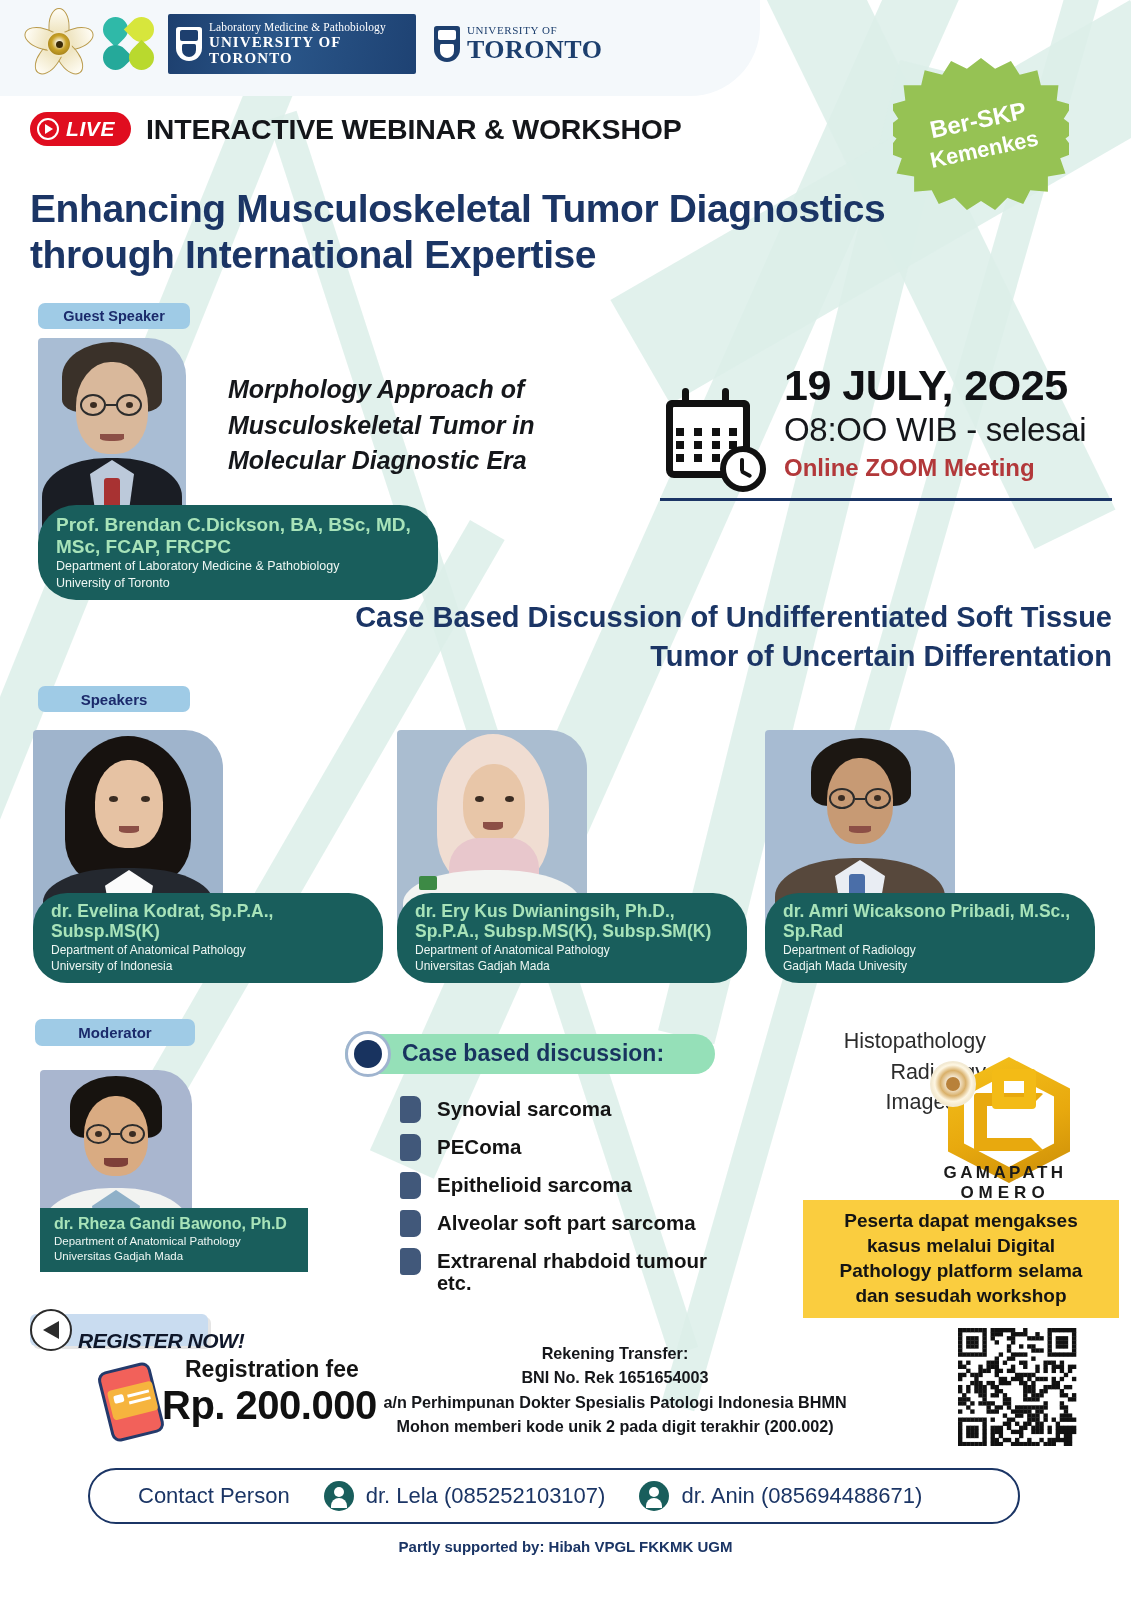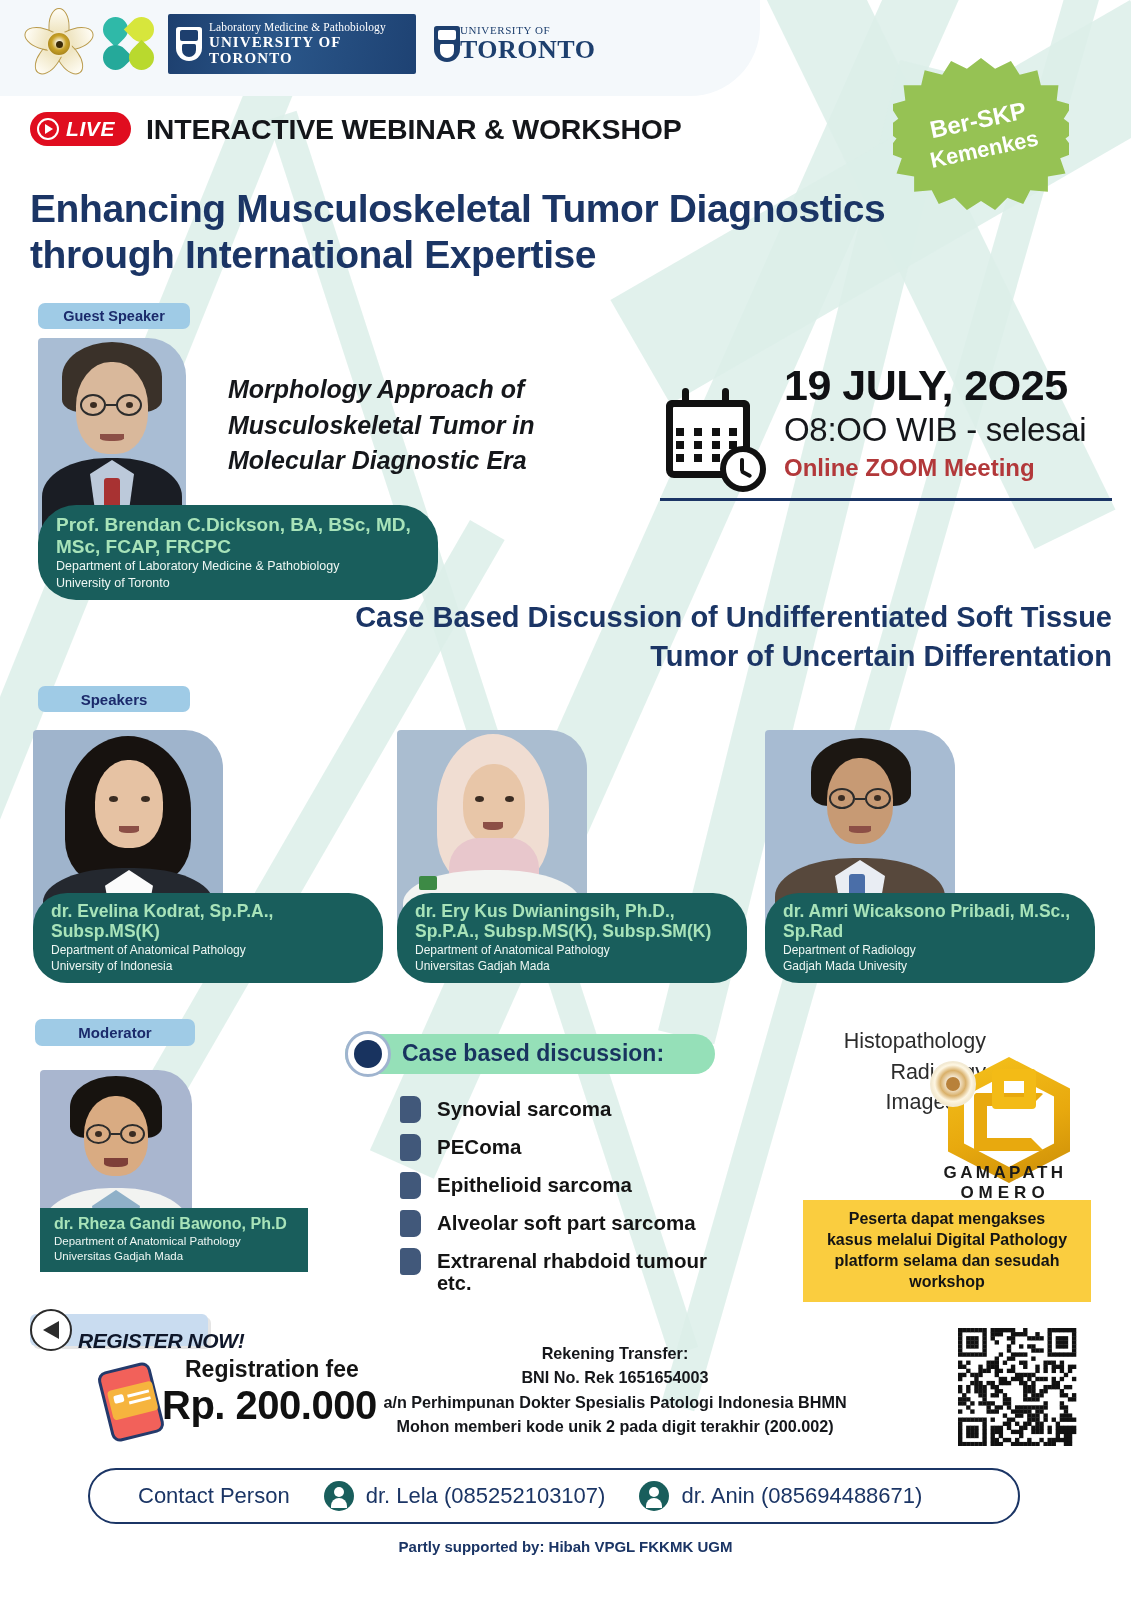--- a/index.html
+++ b/index.html
@@ -68,21 +68,21 @@
     content:""; position:absolute; left:4px; top:3px; right:4px; height:11px;
     background:#1d3f6e; border-radius:2px;
   }
   .uoft-crest::after {
     content:""; position:absolute; left:6px; top:17px; right:6px; bottom:4px;
     background:#1d3f6e; border-radius: 2px 2px 9px 9px;
   }
   .uoft-txt { line-height: 1.12; font-family: Liberation Serif, serif; }
   .uoft-txt .l1 { font-size: 11.5px; letter-spacing: .1px; }
   .uoft-txt .l2 { font-size: 15px; font-weight: 700; letter-spacing: 1.1px; }
-  .uoft2 { display: flex; align-items: center; gap: 0; margin-left: 6px; }
+  .uoft2 { display: flex; align-items: center; gap: 7px; margin-left: 6px; }
   .uoft2 .crest2 {
     width: 26px; height: 36px; background: #1d3f6e; border-radius: 3px 3px 14px 14px; position: relative;
   }
   .uoft2 .crest2::before { content:""; position:absolute; left:4px; top:4px; right:4px; height:10px; background:#fff; border-radius:2px; }
   .uoft2 .crest2::after  { content:""; position:absolute; left:6px; top:18px; right:6px; bottom:4px; background:#fff; border-radius:2px 2px 9px 9px; }
   .uoft2 .t { font-family:"Liberation Serif", serif; color:#1d3f6e; line-height:1.1; }
   .uoft2 .t .a { font-size: 11px; letter-spacing: .6px; }
   .uoft2 .t .b { font-size: 26px; font-weight: 700; letter-spacing: .5px; text-align: center; }
 
   
@@ -227,23 +227,23 @@
   .gp-seal {
     position: absolute; left: 0px; top: 16px; width: 46px; height: 46px; border-radius: 50%;
     background: radial-gradient(circle at 50% 48%, #fff 12%, #d9b06a 42%, #fdf6e3 60%, #e4cfa0 100%);
     border: 2px solid #f3ead3;
   }
   .gp-seal::after { content:""; position:absolute; left:50%; top:50%; width:14px;height:14px;margin:-7px 0 0 -7px;border-radius:50%;background:#b8813a; }
   .gp-name { position: absolute; left: 930px; top: 1163px; width: 150px; text-align: center; z-index: 5; }
   .gp-name .g1 { font-size: 17px; font-weight: 800; letter-spacing: 3.4px; color: #1a1a1a; }
   .gp-name .g2 { font-size: 17px; font-weight: 800; letter-spacing: 5px; color: #1a1a1a; }
   .yellow-box {
-    position: absolute; left: 803px; top: 1200px; width: 288px; padding: 8px 21px 10px;
+    position: absolute; left: 803px; top: 1200px; width: 316px; padding: 8px 21px 10px;
     background: #facd3f; color: #141414; text-align: center; z-index: 5;
-    font-size: 16px; font-weight: 700; line-height: 1.32;
+    font-size: 19px; font-weight: 700; line-height: 1.32;
   }
 
   
   .reg-pill {
     position: absolute; left: 30px; top: 1314px; width: 178px; height: 32px;
     background: #c9dcf0; border-radius: 6px; z-index: 4;
     box-shadow: 3px 3px 0 rgba(0,0,0,.10);
   }
   .reg-mega {
     position: absolute; left: 30px; top: 1309px; width: 42px; height: 42px; border-radius: 50%;

